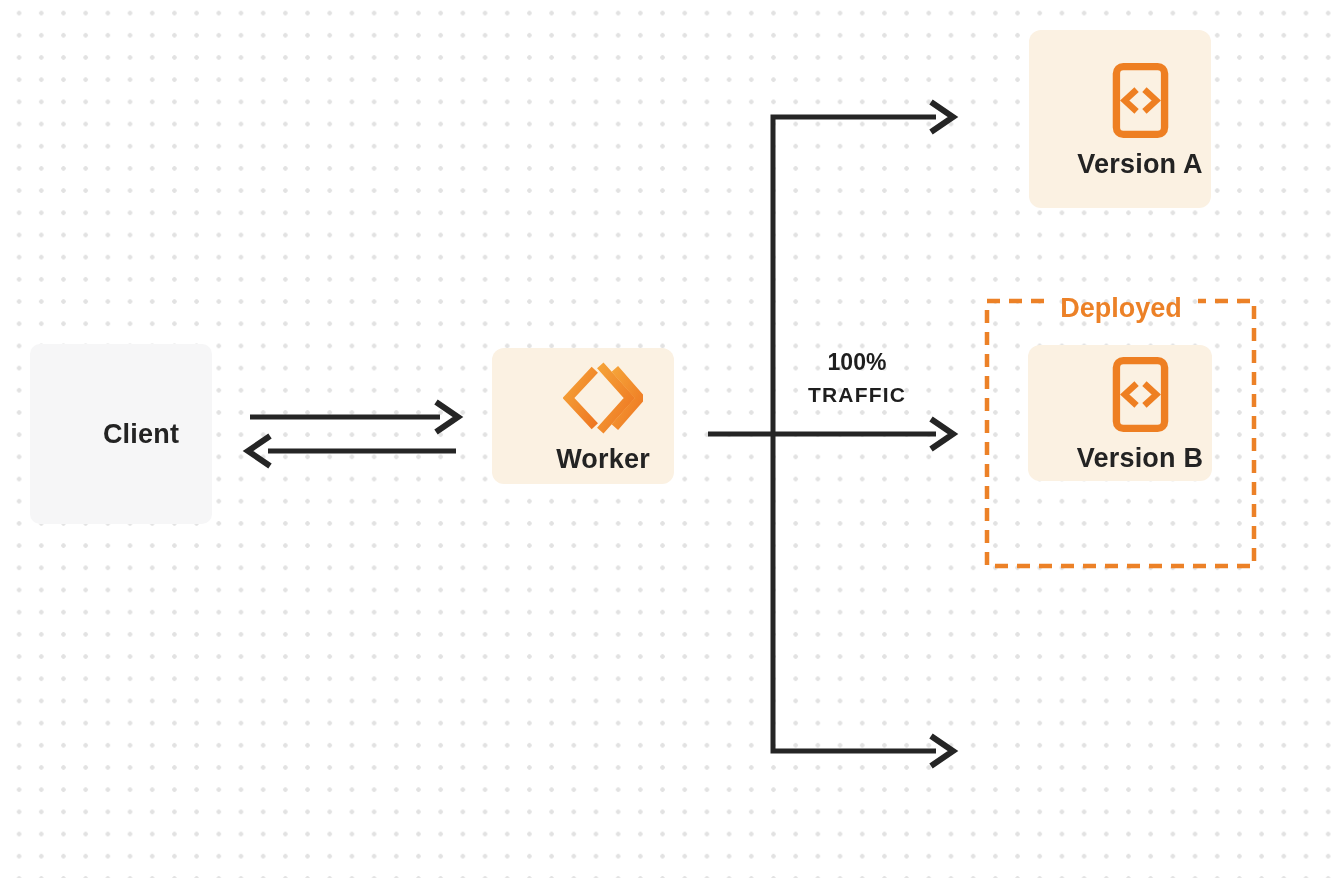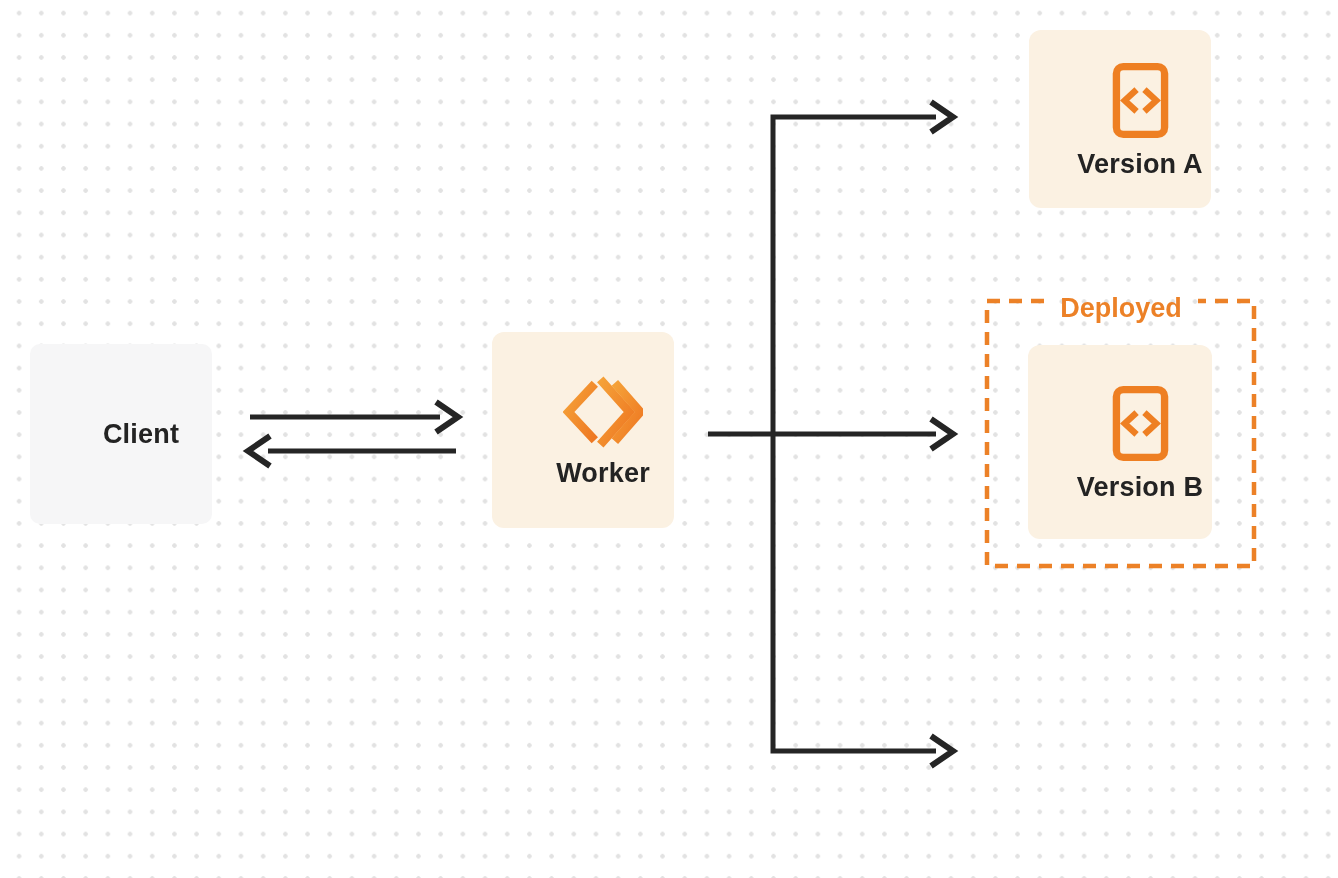--- a/index.html
+++ b/index.html
@@ -25,26 +25,26 @@
     display:flex;flex-direction:column;align-items:center;justify-content:center;
     border-radius:12px;
     box-sizing:border-box;
     padding-left:40px;
   }
   .node-client{
     left:30px;top:344px;width:182px;height:180px;
     background:#f6f6f7;border-radius:10px;
   }
   .node-worker{
-    left:492px;top:332px;width:182px;height:196px;
+    left:492px;top:348px;width:182px;height:136px;
     background:#fbf1e2;
     text-align:right;
   }
   .node-version-a{left:1029px;top:30px;width:182px;height:178px;background:#fbf1e2;}
-  .node-version-b{left:1028px;top:345px;width:184px;height:194px;background:#fbf1e2;}
+  .node-version-b{left:1028px;top:345px;width:184px;height:136px;background:#fbf1e2;}
   .node-version-c{left:1029px;top:662px;width:182px;height:178px;background:#fbf1e2;}
   .node-label{
     font-size:27px;font-weight:700;color:#232323;
     letter-spacing:0.2px;
     margin-top:10px;
     white-space:nowrap;
   }
   .node-client .node-label{margin-top:0;text-align:center;}
   .node-icon{display:block;margin-top:4px;}
   .traffic-label{
@@ -131,14 +131,18 @@
       <rect x="4.5" y="4.5" width="49" height="69" rx="7" stroke="#ee7f22" stroke-width="7.5"></rect>
       <g stroke="#ee7f22" stroke-width="6.5" stroke-linejoin="miter">
         <path d="M25,28 L13,39 L25,50"></path>
         <path d="M33,28 L45,39 L33,50"></path>
       </g>
     </svg>
     <span class="node-label">Version B</span>
   </div>
 
 
+  <div class="traffic-label">
+    <div class="traffic-line1">100%</div>
+    <div class="traffic-line2">TRAFFIC</div>
+  </div>
 
 </div>
 
 </body></html>

